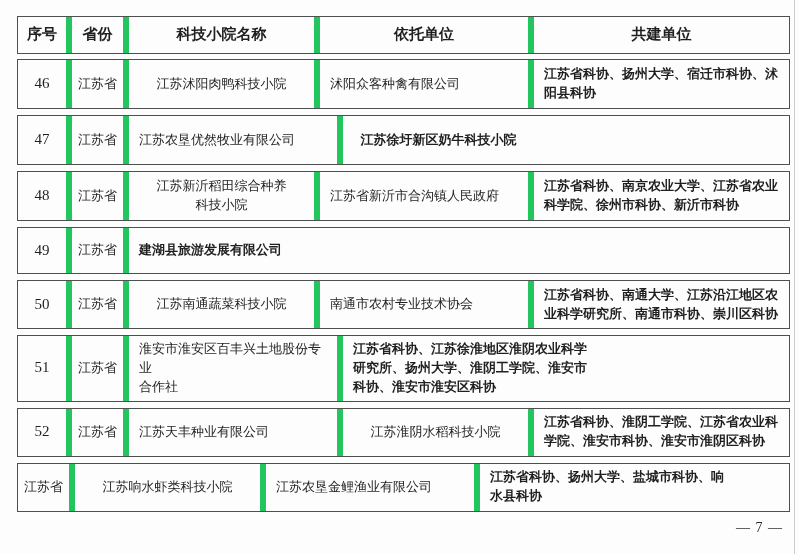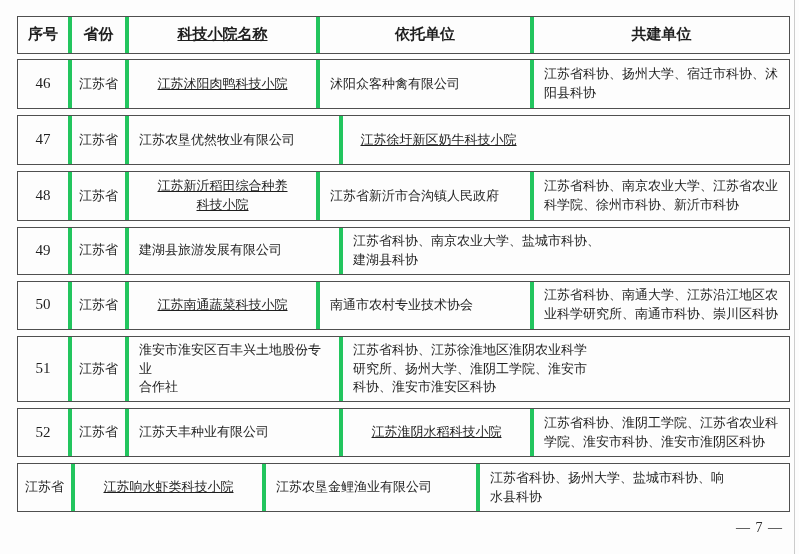--- a/index.html
+++ b/index.html
@@ -18,26 +18,26 @@
     margin-bottom:6px;
     background:#fdfdfd;
   }
   .cell{
     display:flex;align-items:center;justify-content:center;
     text-align:center;
     font-size:13px;line-height:1.45;
     white-space:pre-line;
     padding:4px 2px;
     box-sizing:border-box;
-    border-right:4px solid #22c55e;
+    border-right:6px solid #22c55e;
   }
-  .cell:last-child{border-right:none;}
+  .cell:last-child{border-right:none;font-weight:bold;}
   .c1{width:54px;font-size:15px;}
   .c2{width:57px;}
-  .c3{width:191px;text-decoration:underline;}
+  .c3{width:191px;}
   .c4{width:214px;justify-content:flex-start;text-align:left;padding-left:10px;padding-right:6px;}
   .c5{flex:1;justify-content:flex-start;text-align:left;padding-left:10px;padding-right:0;}
   .header-row{margin-bottom:5px;}
   .header-row .cell{
     font-weight:bold;font-size:15px;
     justify-content:center;text-align:center;
     padding:4px 2px;
   }
   .footer-page-num{
     position:absolute;right:16px;top:520px;
@@ -86,22 +86,20 @@
 科技小院</div>
       <div class="cell c4">江苏省新沂市合沟镇人民政府</div>
       <div class="cell c5">江苏省科协、南京农业大学、江苏省农业
 科学院、徐州市科协、新沂市科协</div>
     </div>
 
     <div class="row" style="min-height:45px">
       <div class="cell c1">49</div>
       <div class="cell c2">江苏省</div>
       <div class="cell c4">建湖县旅游发展有限公司</div>
-      <div class="cell c5">江苏省科协、南京农业大学、盐城市科协、
-建湖县科协</div>
     </div>
 
     <div class="row" style="min-height:47px">
       <div class="cell c1">50</div>
       <div class="cell c2">江苏省</div>
       <div class="cell c3">江苏南通蔬菜科技小院</div>
       <div class="cell c4">南通市农村专业技术协会</div>
       <div class="cell c5">江苏省科协、南通大学、江苏沿江地区农
 业科学研究所、南通市科协、崇川区科协</div>
     </div>

